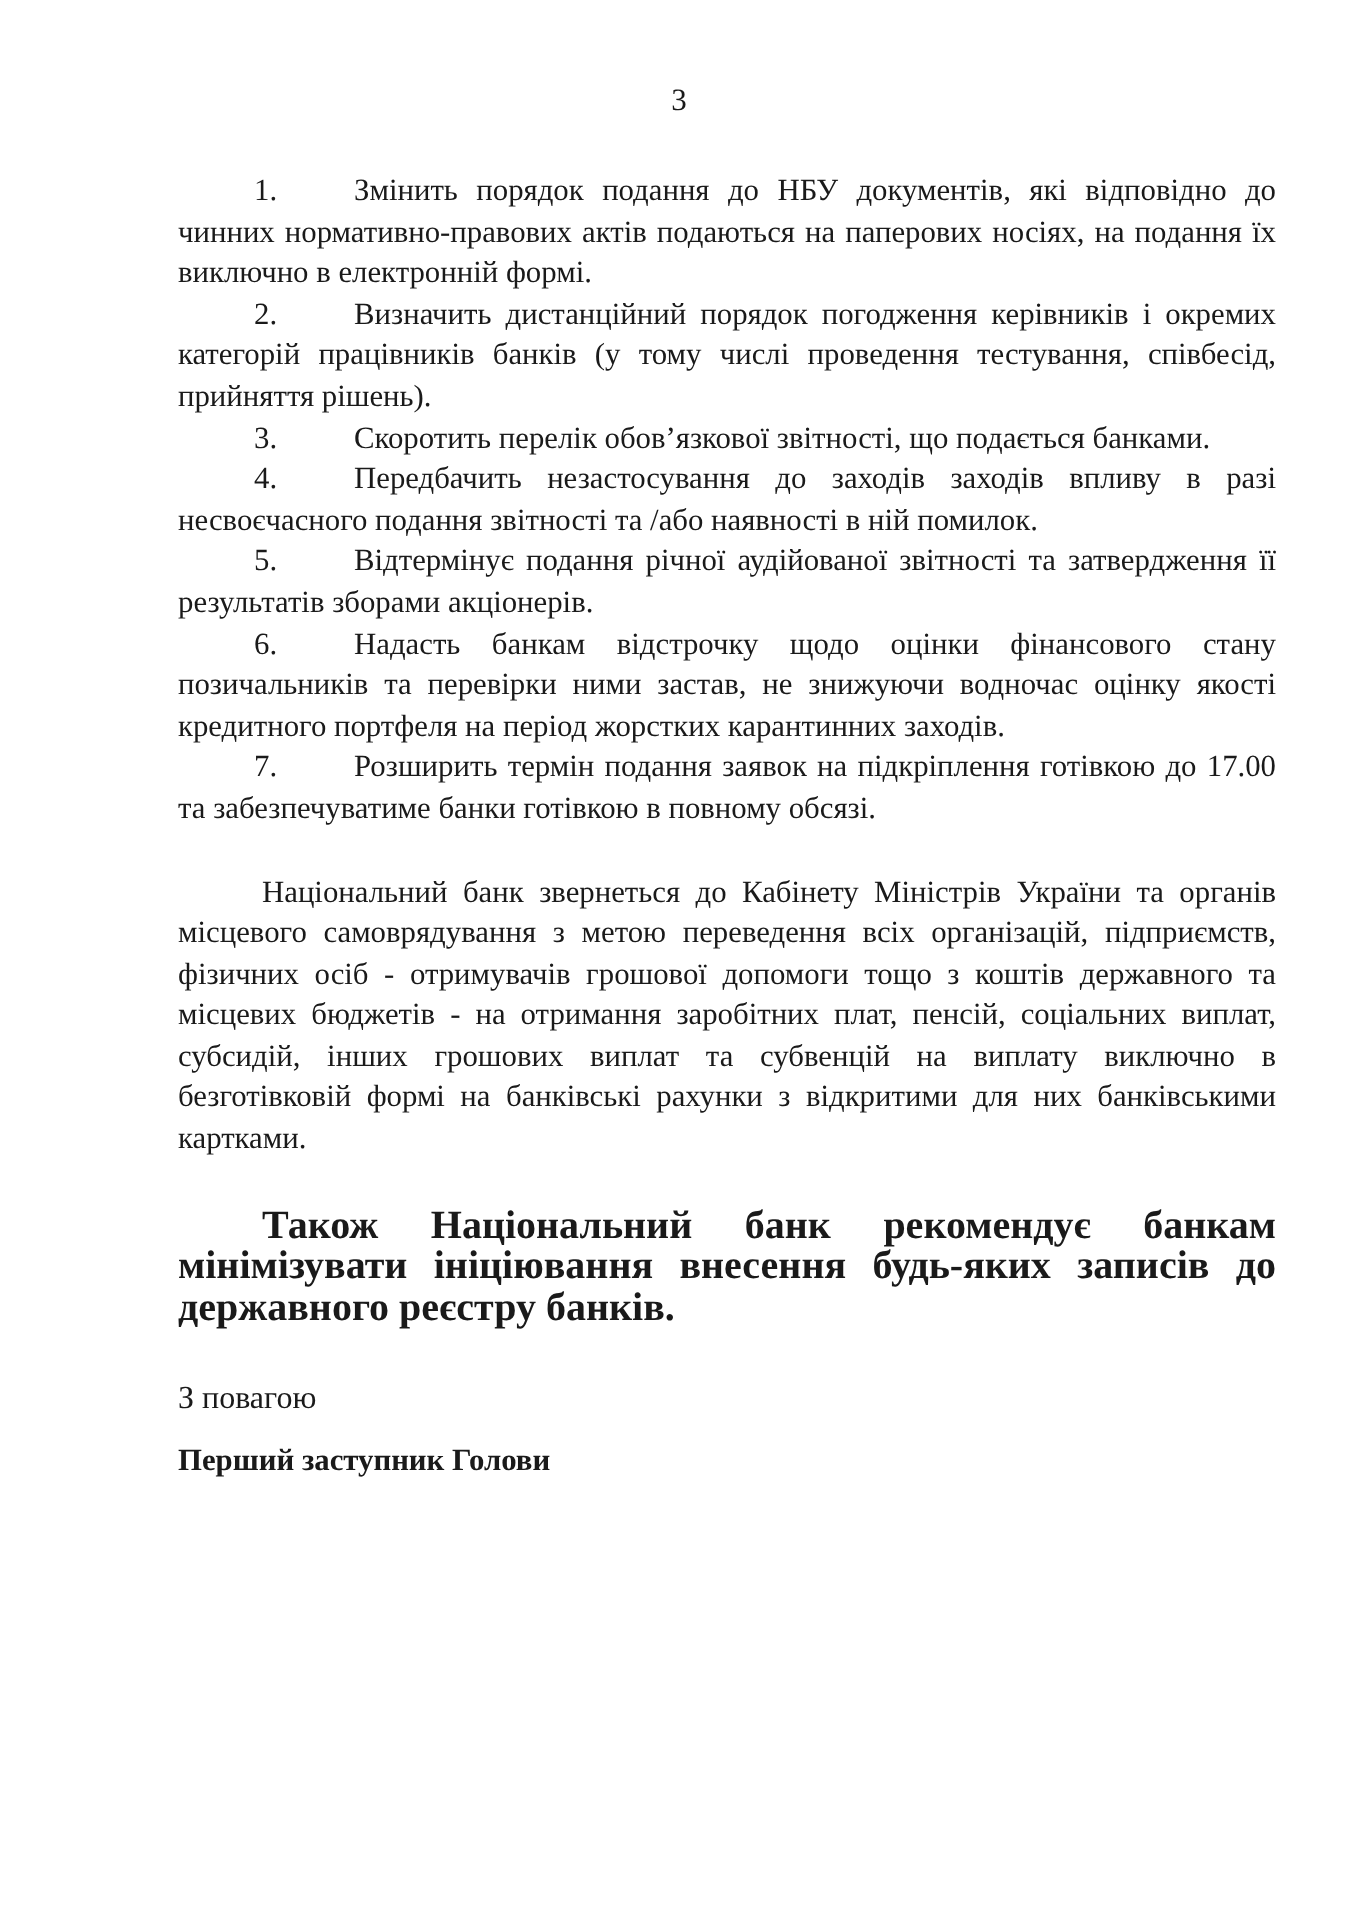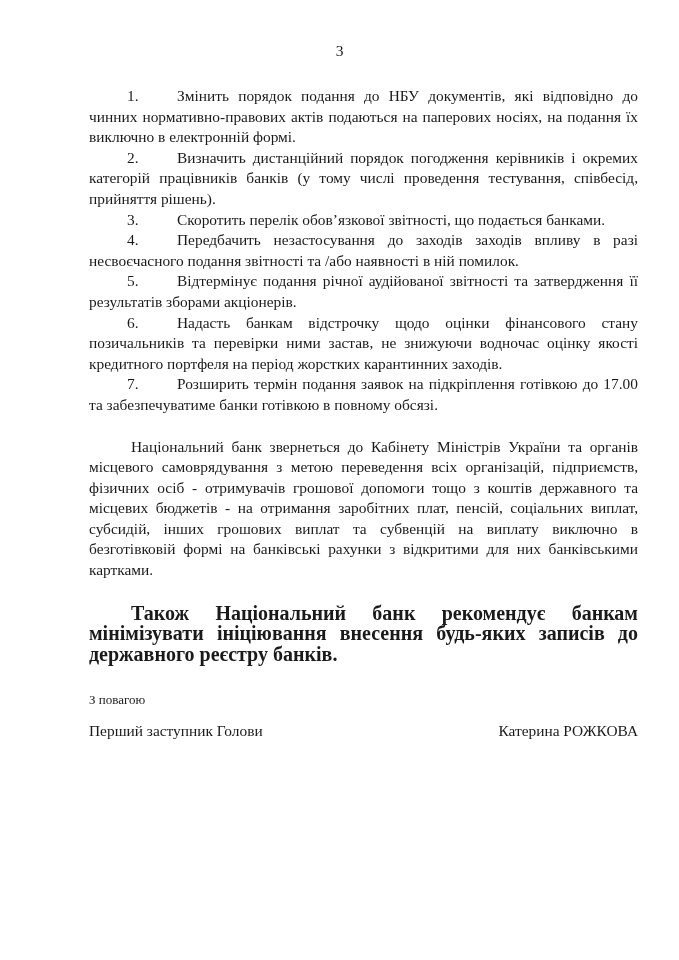--- a/index.html
+++ b/index.html
@@ -94,36 +94,37 @@
 
   .gap-before-bold {
     height: 22px;
   }
 
   .gap-before-sign {
     height: 26px;
   }
 
   .sign-regards {
-    font-size: 13px;
+    font-size: 16px;
     line-height: 20.6px;
     text-align: left;
     margin: 0;
   }
 
   .sign-gap {
     height: 10px;
   }
 
   .sign-row {
     position: relative;
     font-size: 15.4px;
     line-height: 20.6px;
     display: block;
     width: 549px;
+    font-weight: bold;
   }
   .sign-title {
     display: inline-block;
   }
   .sign-name {
     position: absolute;
     right: 0;
     top: 0;
     white-space: nowrap;
   }
@@ -165,17 +166,16 @@
     <p class="bold-para">Також Національний банк рекомендує банкам мінімізувати ініціювання внесення будь-яких записів до державного реєстру банків.</p>
 
     <div class="gap-before-sign"></div>
 
     <p class="sign-regards">З повагою</p>
 
     <div class="sign-gap"></div>
 
     <div class="sign-row">
       <span class="sign-title">Перший заступник Голови</span>
-      <span class="sign-name">Катерина РОЖКОВА</span>
     </div>
 
   </div>
 </div>
 
 </body></html>

